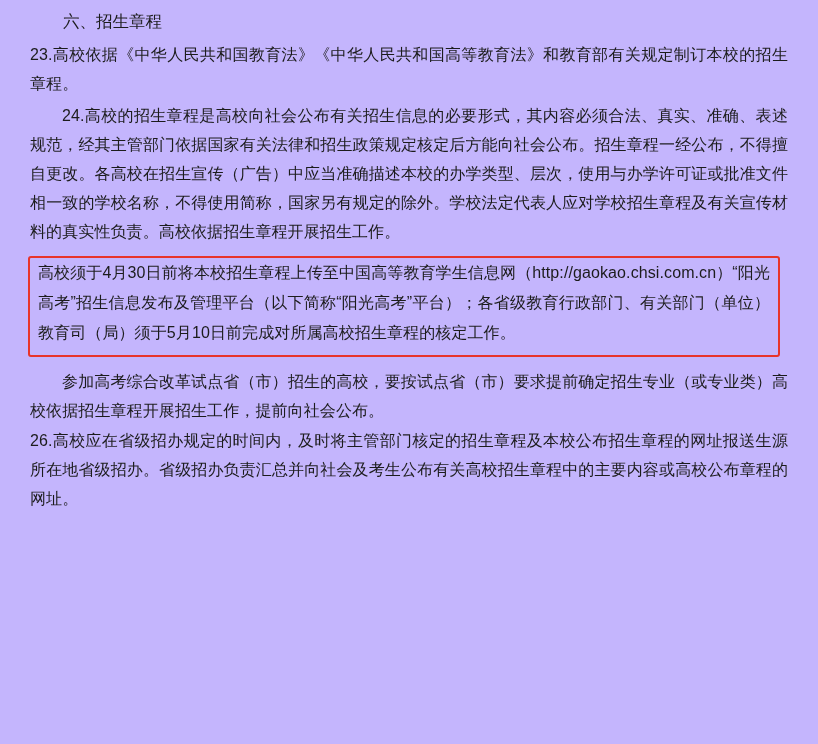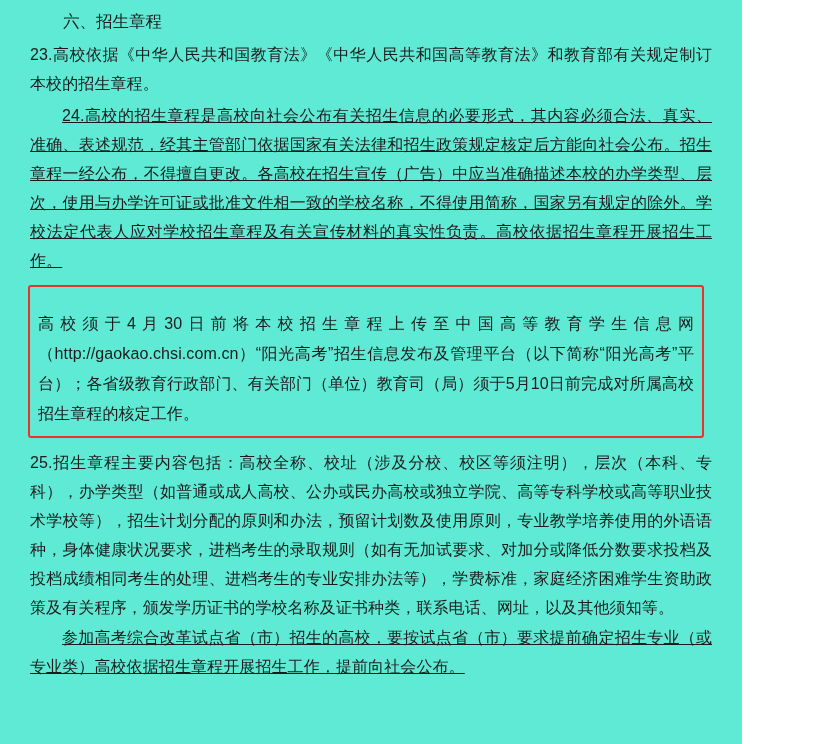--- a/index.html
+++ b/index.html
@@ -9,54 +9,53 @@
   }
   body {
     width: 818px;
     height: 744px;
     font-family: "Liberation Sans", "DejaVu Sans", sans-serif;
     color: #1a1a1a;
     overflow: hidden;
   }
   .page {
     position: relative;
-    width: 742px;
+    width: 818px;
     height: 744px;
     box-sizing: border-box;
     padding: 6px 30px 0 30px;
-    background: #5eead4;
+    background: #c4b5fd;
   }
   .para {
     font-size: 16px;
     line-height: 29px;
     letter-spacing: 0.1px;
     text-align: justify;
     text-justify: inter-ideograph;
     margin: 0 0 1px 0;
     color: #1c1c1c;
   }
   .indent {
     text-indent: 2em;
-    text-decoration: underline;
   }
   .noindent {
     text-indent: 0;
   }
   .heading {
     text-indent: 2em;
     font-size: 16.5px;
     line-height: 30px;
     margin: 0 0 4px 0;
     color: #1c1c1c;
   }
   .highlight-box {
     position: relative;
     border: 2.5px solid #e8342a;
     border-radius: 3px;
-    padding: 22px 8px 7px 8px;
+    padding: 0 8px 7px 8px;
     margin: 10px 8px 10px -2px;
     box-sizing: border-box;
   }
   .highlight-box .para {
     margin: 0;
     line-height: 30px;
   }
   .spacer-sm { height: 2px; }
 </style>
 </head>
@@ -69,19 +68,19 @@
   <p class="para noindent">23.高校依据《中华人民共和国教育法》《中华人民共和国高等教育法》和教育部有关规定制订本校的招生章程。</p>
 
   <div class="spacer-sm"></div>
 
   <p class="para indent">24.高校的招生章程是高校向社会公布有关招生信息的必要形式，其内容必须合法、真实、准确、表述规范，经其主管部门依据国家有关法律和招生政策规定核定后方能向社会公布。招生章程一经公布，不得擅自更改。各高校在招生宣传（广告）中应当准确描述本校的办学类型、层次，使用与办学许可证或批准文件相一致的学校名称，不得使用简称，国家另有规定的除外。学校法定代表人应对学校招生章程及有关宣传材料的真实性负责。高校依据招生章程开展招生工作。</p>
 
   <div class="highlight-box" style="border-color: rgb(232, 52, 42);">
     <p class="para noindent">高校须于4月30日前将本校招生章程上传至中国高等教育学生信息网（http://gaokao.chsi.com.cn）“阳光高考”招生信息发布及管理平台（以下简称“阳光高考”平台）；各省级教育行政部门、有关部门（单位）教育司（局）须于5月10日前完成对所属高校招生章程的核定工作。</p>
   </div>
 
-  <p class="para noindent">25.招生章程主要内容包括：高校全称、校址（涉及分校、校区等须注明），层次（本科、专科），办学类型（如普通或成人高校、公办或民办高校或独立学院、高等专科学校或高等职业技术学校等），招生计划分配的原则和办法，预留计划数及使用原则，专业教学培养使用的外语语种，身体健康状况要求，进档考生的录取规则（如有无加试要求、对加分或降低分数要求投档及投档成绩相同考生的处理、进档考生的专业安排办法等），学费标准，家庭经济困难学生资助政策及有关程序，颁发学历证书的学校名称及证书种类，联系电话、网址，以及其他须知等。</p>
 
   <p class="para indent">参加高考综合改革试点省（市）招生的高校，要按试点省（市）要求提前确定招生专业（或专业类）高校依据招生章程开展招生工作，提前向社会公布。</p>
 
 
+  <p class="para noindent">26.高校应在省级招办规定的时间内，及时将主管部门核定的招生章程及本校公布招生章程的网址报送生源所在地省级招办。省级招办负责汇总并向社会及考生公布有关高校招生章程中的主要内容或高校公布章程的网址。</p>
 
 </div>
 
 </body></html>

